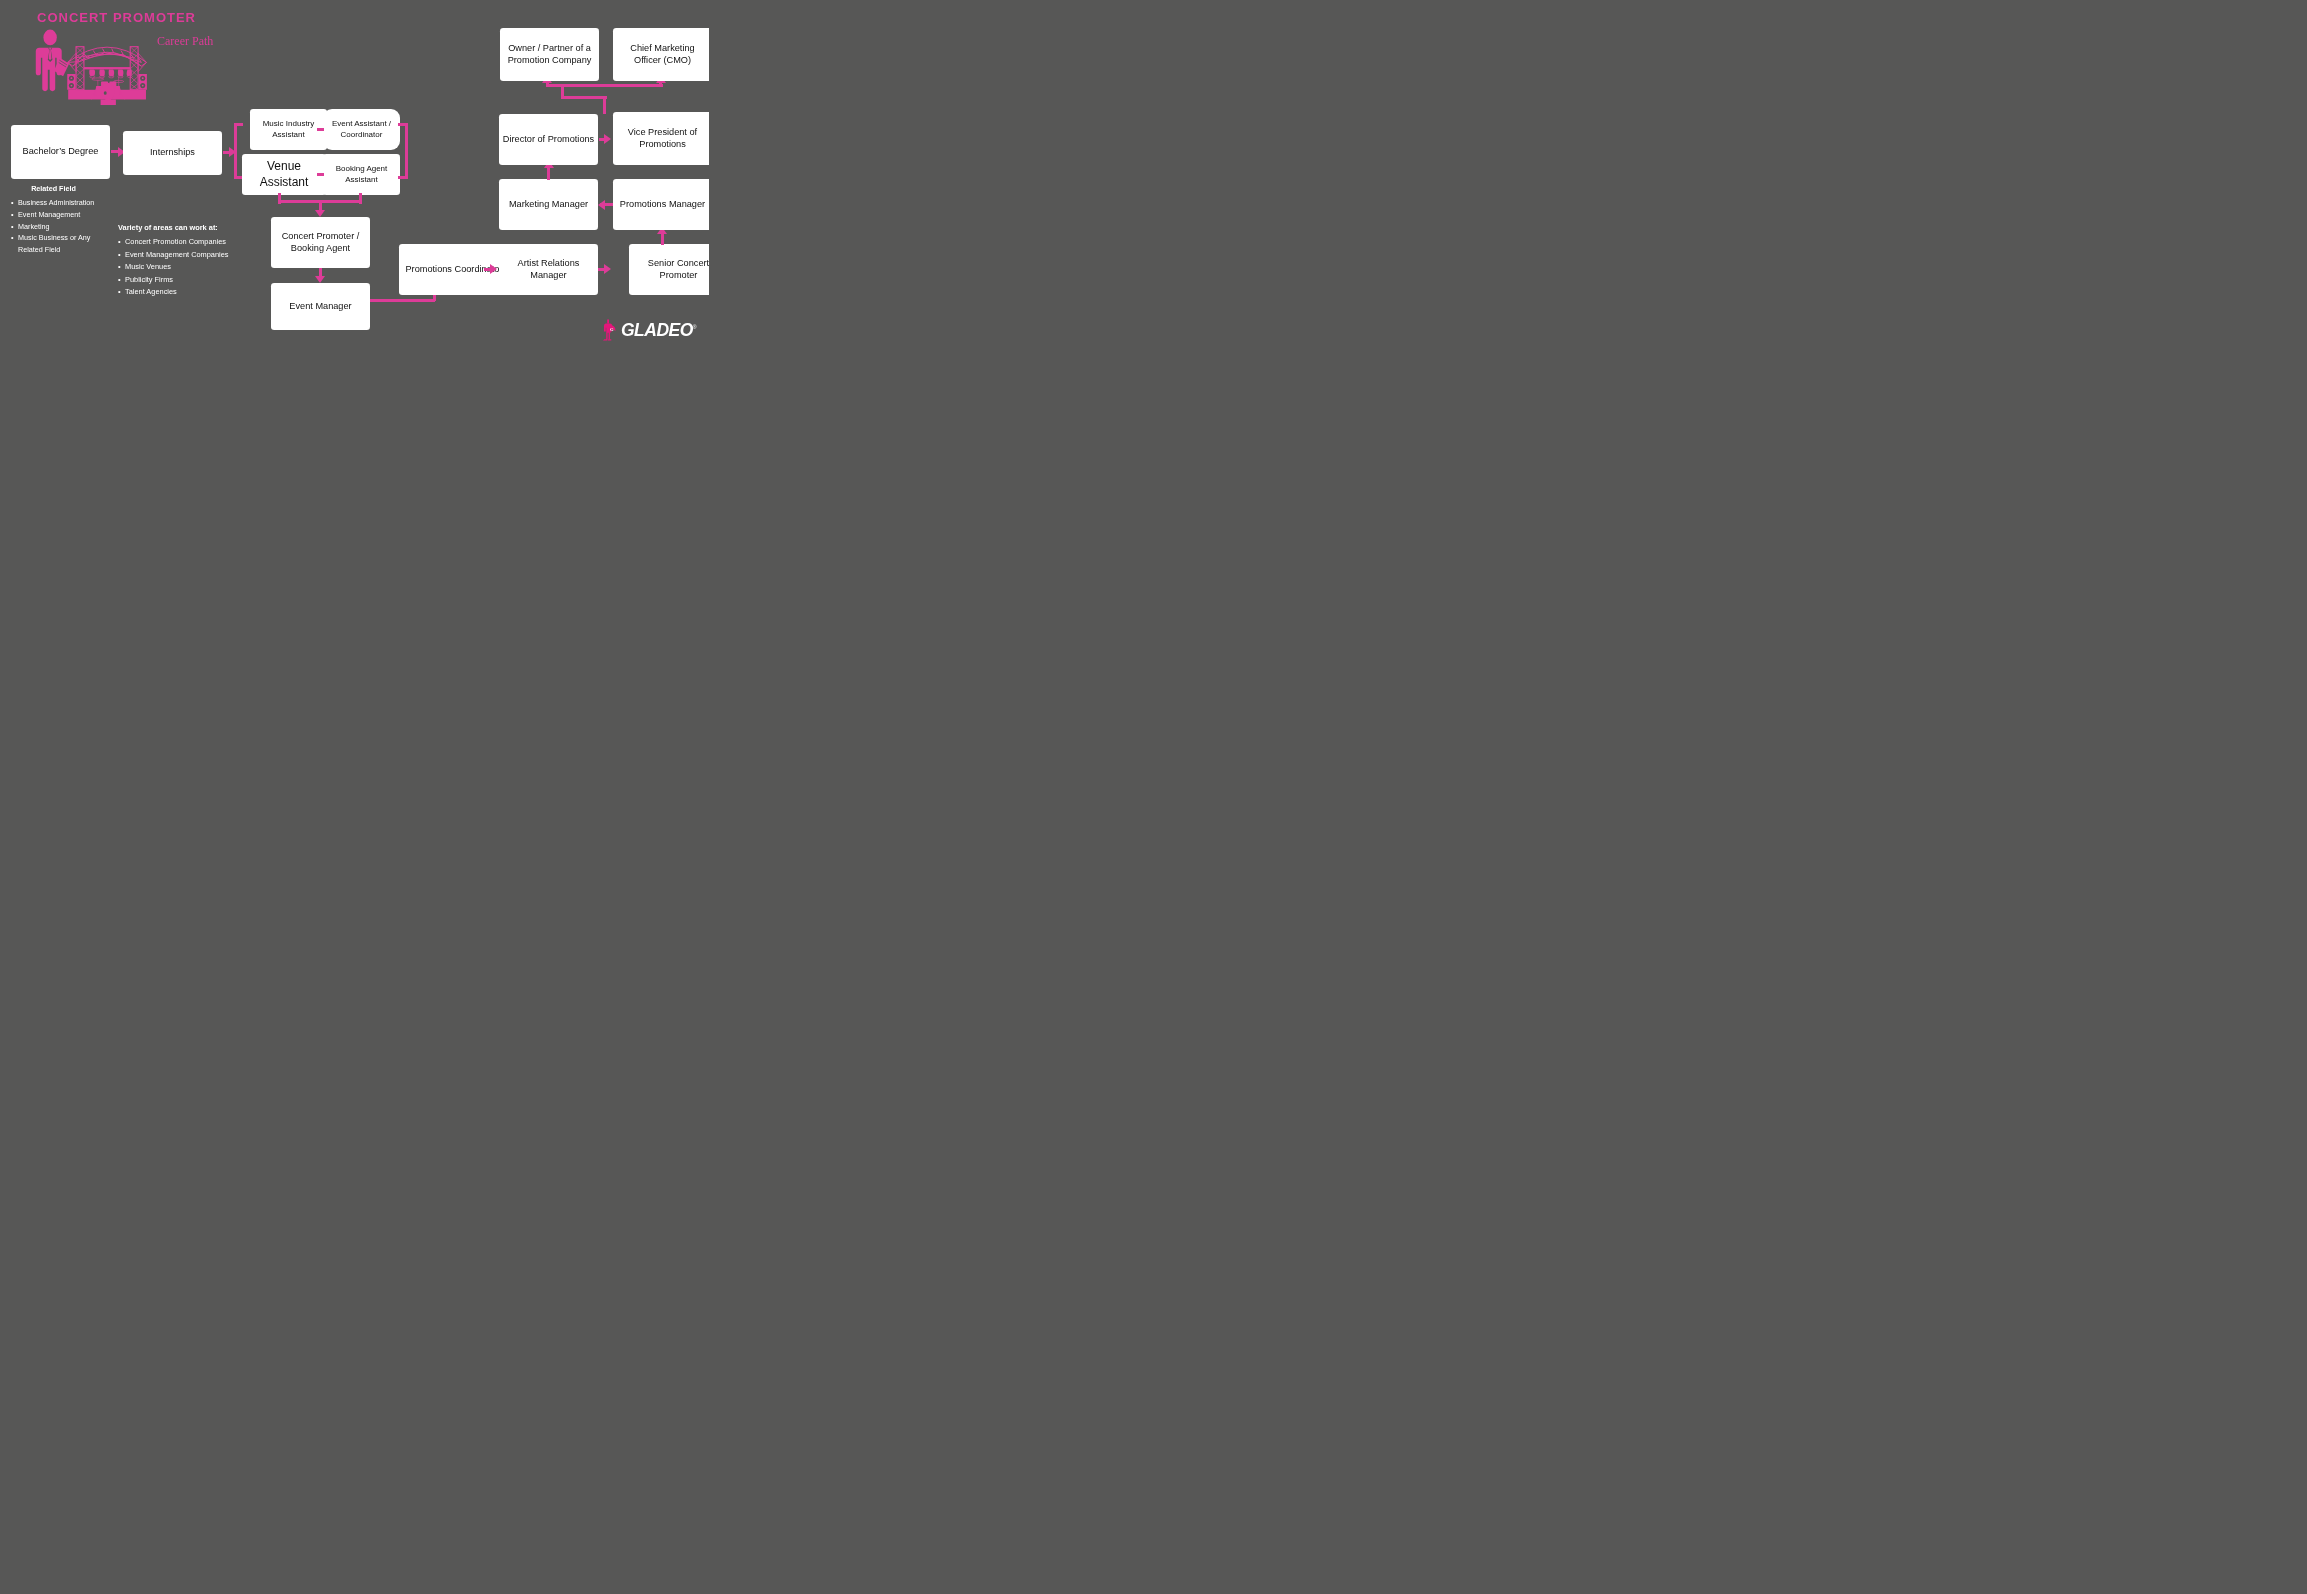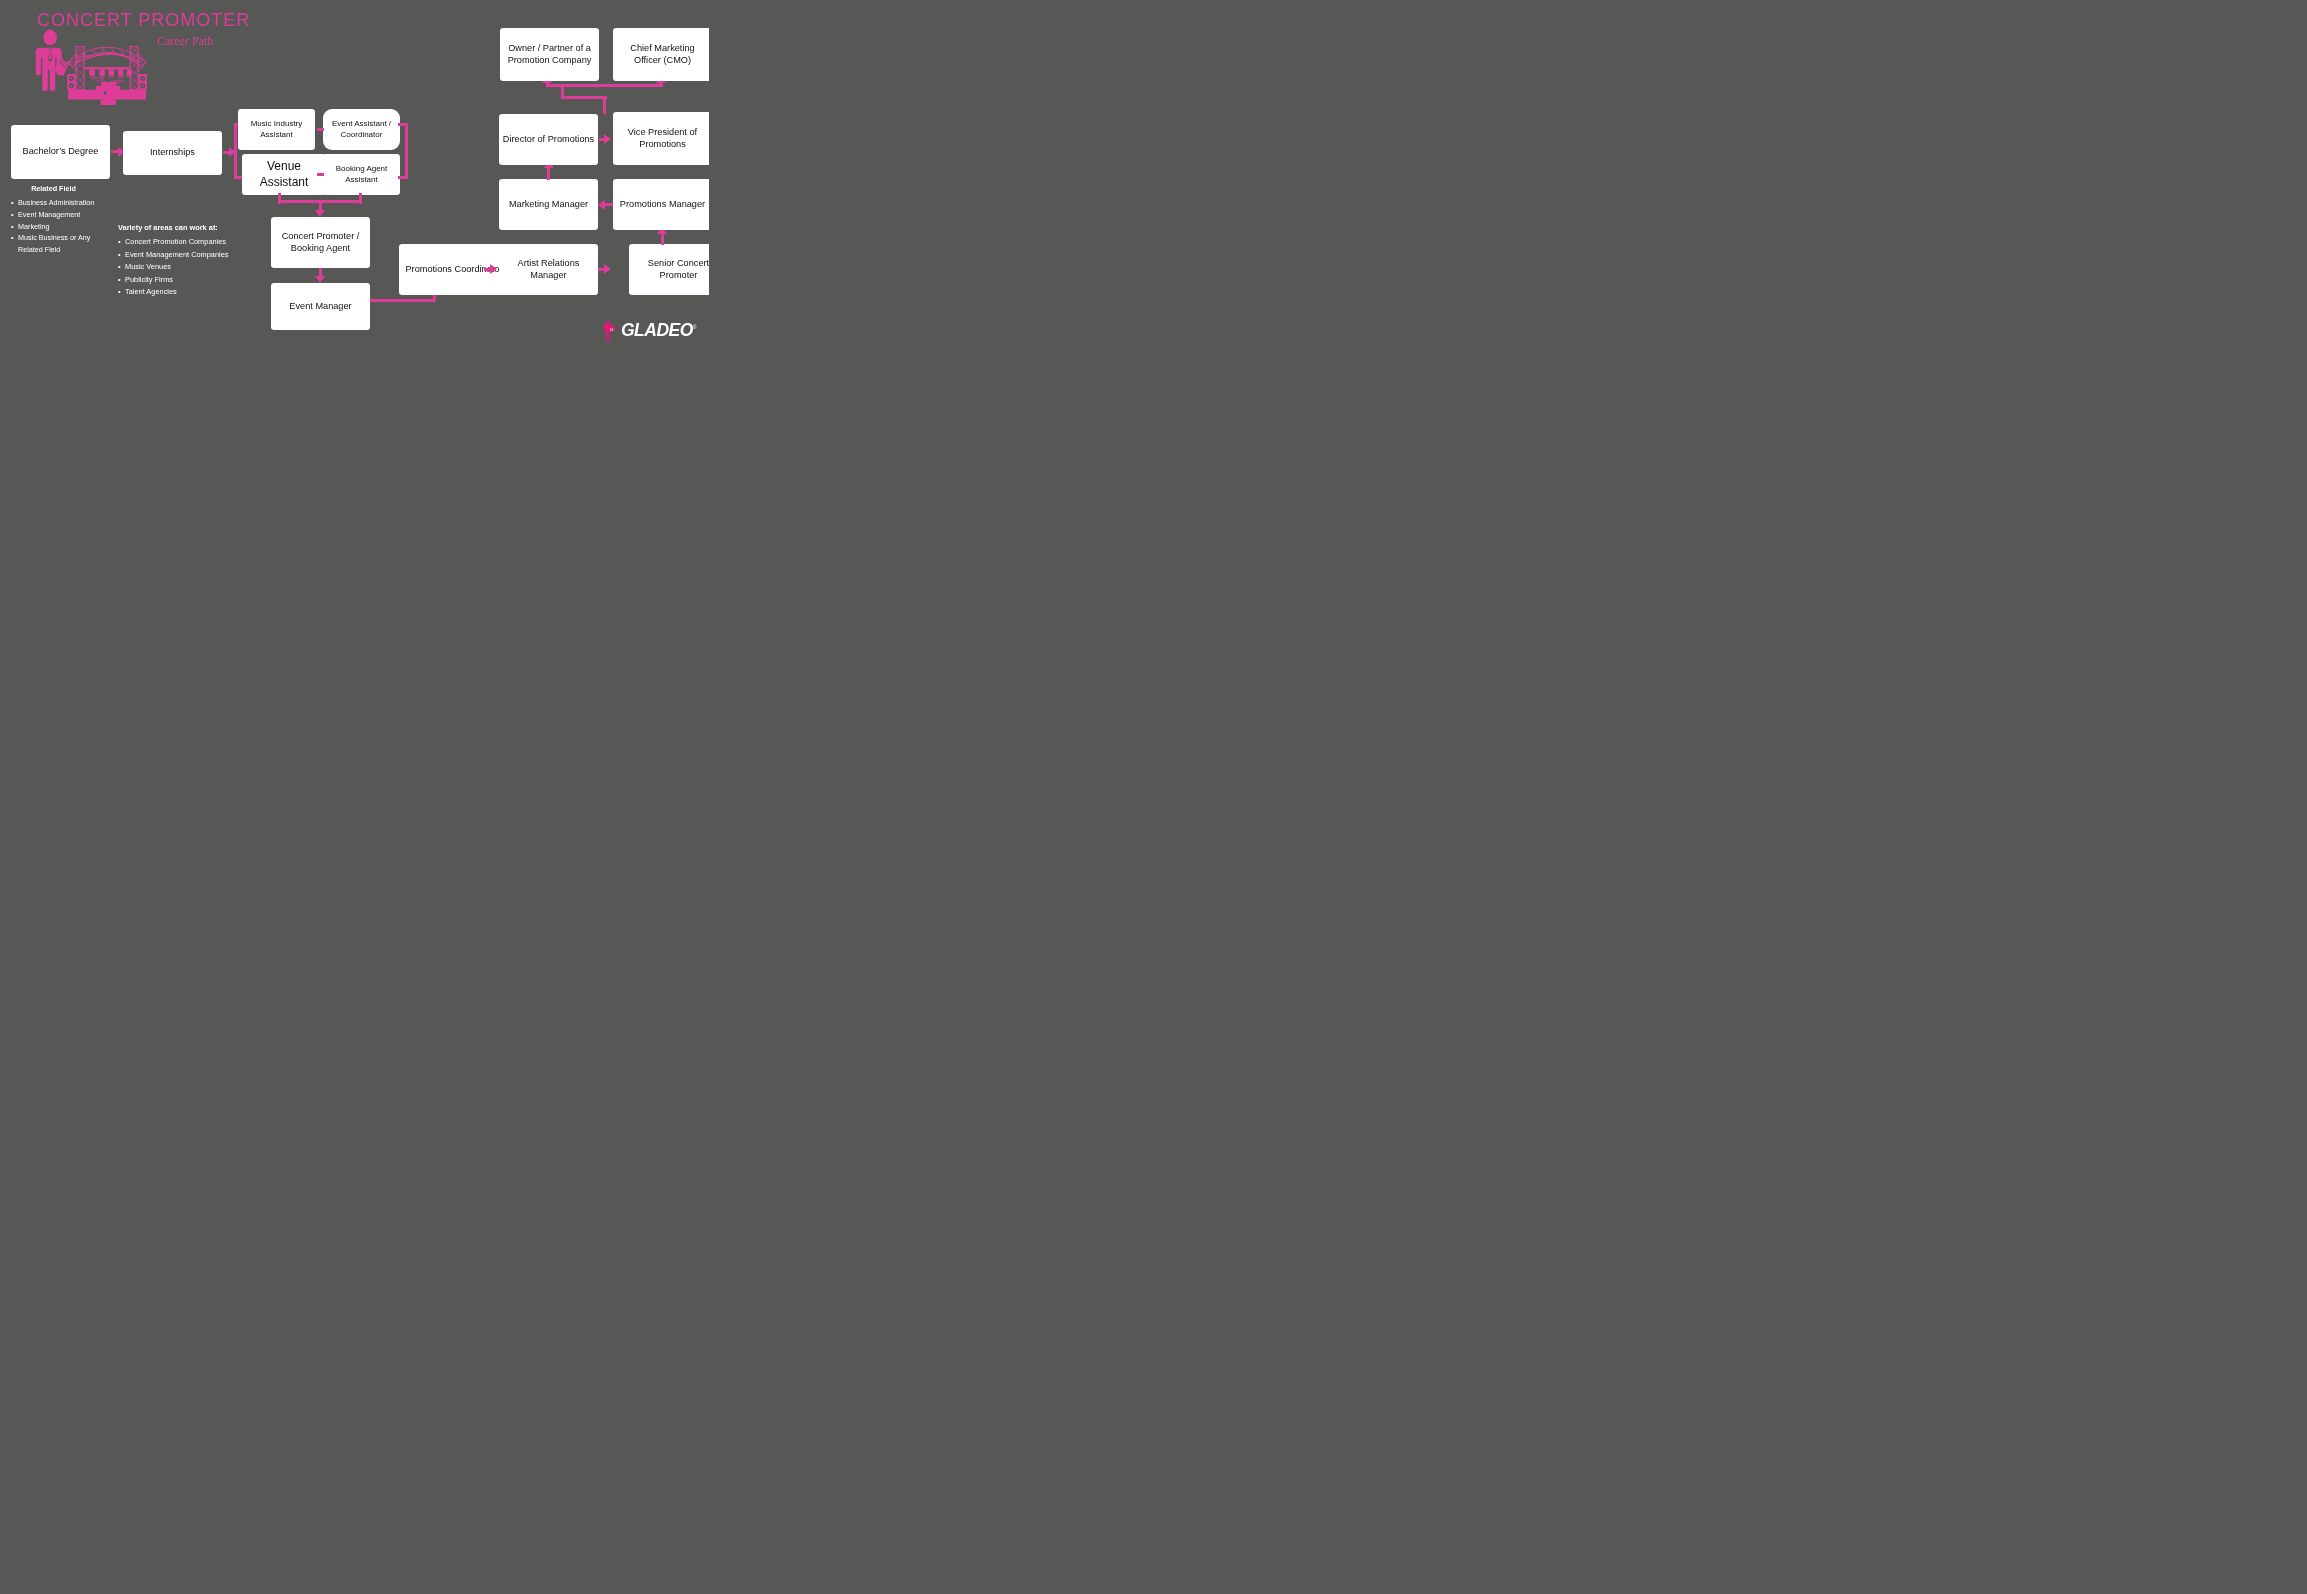--- a/index.html
+++ b/index.html
@@ -8,21 +8,21 @@
     width:709px;height:354px;
     background:#575756;
     font-family:"Liberation Sans", sans-serif;
     overflow:hidden;
   }
   #stage{position:relative;width:709px;height:354px;}
 
   
   .title{
     position:absolute;left:37px;top:10px;
-    font-size:18px;font-weight:400;letter-spacing:1px;
+    font-size:13px;font-weight:700;letter-spacing:1px;
     color:#DD3C98;
     font-family:"Liberation Sans", sans-serif;
   }
   .subtitle{
     position:absolute;left:157px;top:34px;
     font-size:12px;color:#DD3C98;font-weight:400;font-family:Liberation Serif, serif;
   }
 
   
   .illo{position:absolute;left:33px;top:29px;width:125px;height:78px;}
@@ -161,21 +161,21 @@
   <div class="arrow ar-right" style="left:118px;top:147px;"></div>
 
   <div class="box" style="left:123px;top:131px;width:99px;height:44px;font-size:9.2px;">Internships</div>
 
   <div class="seg h" style="left:223px;top:151px;width:8.8px;"></div>
   <div class="arrow ar-right" style="left:229px;top:147px;"></div>
   <div class="seg v" style="left:234px;top:123px;height:56px;"></div>
   <div class="seg h" style="left:234px;top:123px;width:9.2px;"></div>
   <div class="seg h" style="left:234px;top:176px;width:9.2px;"></div>
 
-  <div class="box" style="left:238px;top:109px;width:77px;height:41px;font-size:8px;">Music Industry Assistant</div>
+  <div class="box" style="left:250px;top:109px;width:77px;height:41px;font-size:8px;">Music Industry Assistant</div>
   <div class="box" style="left:323px;top:109px;width:77px;height:41px;font-size:8px;border-radius:9px;">Event Assistant / Coordinator</div>
   <div class="box" style="left:242px;top:154px;width:84px;height:41px;font-size:12px;">Venue Assistant</div>
   <div class="box" style="left:323px;top:154px;width:77px;height:41px;font-size:8px;">Booking Agent Assistant</div>
 
   <div class="seg h" style="left:317px;top:128px;width:6.5px;"></div>
   <div class="seg h" style="left:317px;top:173px;width:6.5px;"></div>
 
   <div class="seg h" style="left:398px;top:123px;width:10px;"></div>
   <div class="seg v" style="left:405px;top:123px;height:56px;"></div>
   <div class="seg h" style="left:398px;top:176px;width:10px;"></div>

